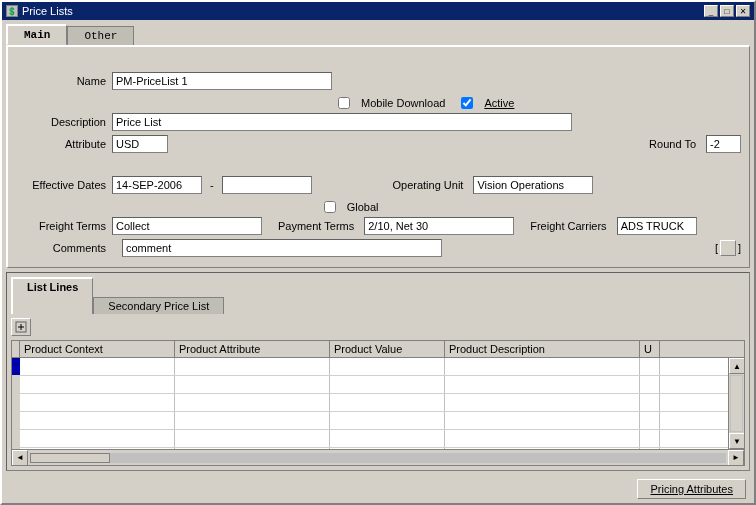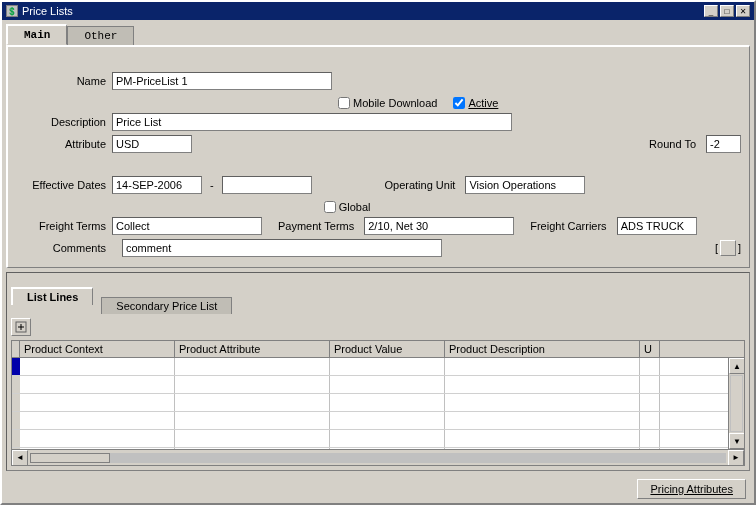--- a/index.html
+++ b/index.html
@@ -139,28 +139,28 @@
       border-top: 1px solid #606060;
       border-left: 1px solid #606060;
       background: white;
       font-size: 11px;
       padding: 1px 3px;
       outline: none;
     }
 
     .form-input.large { width: 220px; }
     .form-input.medium { width: 150px; }
-    .form-input.small { width: 80px; }
+    .form-input.small { width: 56px; }
     .form-input.xsmall { width: 35px; }
     .form-input.date { width: 90px; }
 
     .checkbox-label {
       display: flex;
       align-items: center;
-      gap: 3px;
+      gap: 11px;
       font-size: 11px;
       margin-top: 44px;
     }
 
     .checkbox-label input[type="checkbox"] {
       width: 12px;
       height: 12px;
     }
 
     .section-panel {
@@ -171,23 +171,22 @@
       background: #d4d0c8;
       flex: 1;
       display: flex;
       flex-direction: column;
       overflow: hidden;
     }
 
     .section-tabs {
       display: flex;
       padding: 4px 4px 0 4px;
-      gap: 8px;
-      flex-shrink: 0;
-      align-items: center;
+      gap: 0;
+      flex-shrink: 0;
     }
 
     .section-tab {
       padding: 2px 14px;
       border: 1px solid #808080;
       border-bottom: none;
       background: #c0bdb5;
       cursor: pointer;
       font-size: 11px;
       margin-top: 20px;
@@ -465,21 +464,21 @@
         <span>Mobile Download</span>
       </label>
       <label class="checkbox-label" style="margin-left:10px;">
         <input type="checkbox" checked="" style="">
         <span class="underline">Active</span>
       </label>
     </div>
 
     <div class="form-row">
       <span class="form-label" style="width:90px;">Description</span>
-      <input class="form-input" style="width: 400px;" type="text" value="Price List">
+      <input class="form-input" style="width: 460px;" type="text" value="Price List">
     </div>
 
     <div class="form-row">
       <span class="form-label" style="width:90px;">Attribute</span>
       <input class="form-input small" type="text" value="USD" style="">
       <span style="flex:1"></span>
       <span class="form-label" style="margin-right:4px;">Round To</span>
       <input class="form-input xsmall" type="text" value="-2" style="">
     </div>
 

